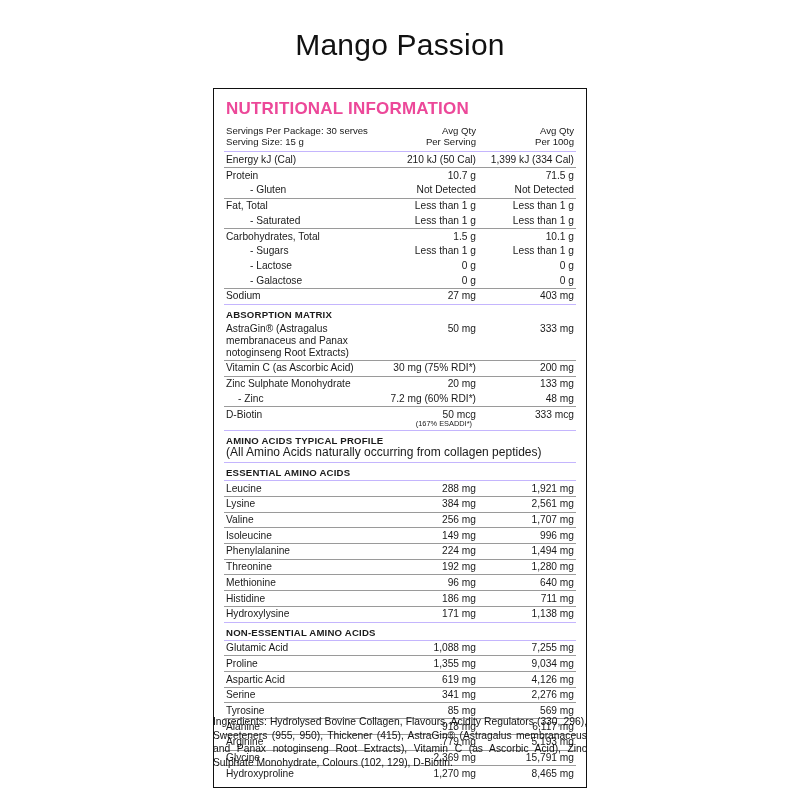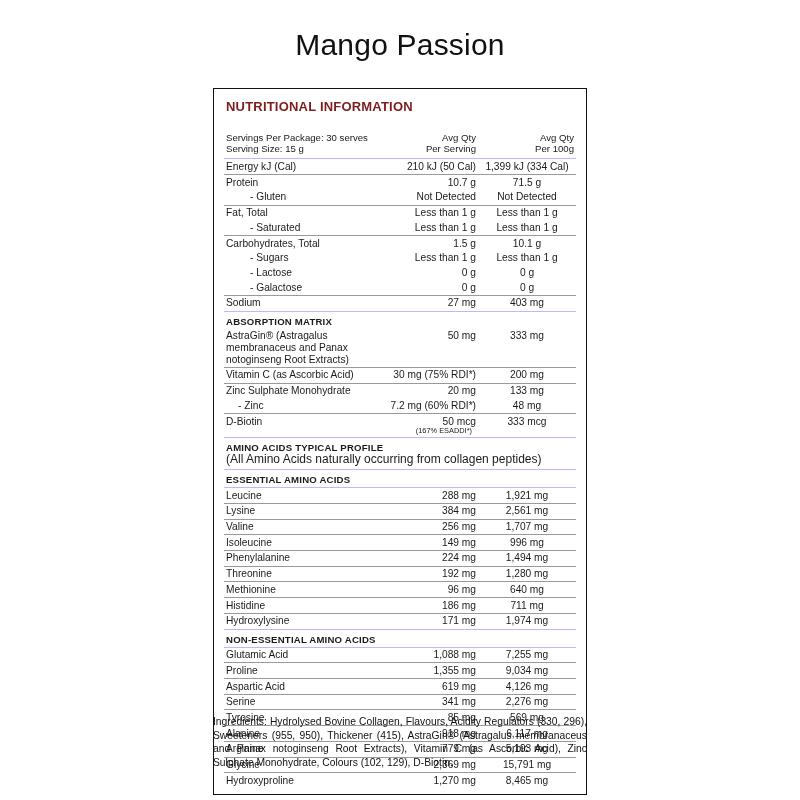--- a/index.html
+++ b/index.html
@@ -27,40 +27,39 @@
   #panel {
     position: absolute;
     left: 213px;
     top: 88px;
     width: 374px;
     border: 1px solid #111;
     background: #fff;
     padding: 8px 10px 6px 10px;
   }
   .nutr-head {
-    font-size: 13px;
+    font-size: 17px;
     font-weight: 700;
     letter-spacing: 0.2px;
     padding: 2px 0 4px 2px;
-    color: #7f1d1d;
+    color: #ec4899;
   }
   table.nt {
     width: 100%;
     border-collapse: collapse;
     font-size: 10.2px;
     line-height: 1.15;
-    margin-top: 12px;
   }
   table.nt td {
     padding: 1.5px 0 1.5px 0;
     vertical-align: top;
   }
   .c-name { text-align: left; padding-left: 2px !important; }
   .c-serv { text-align: right; width: 96px; padding-right: 4px !important; white-space: nowrap; }
-  .c-100  { text-align: center; width: 96px; padding-right: 2px !important; white-space: nowrap; }
+  .c-100  { text-align: right; width: 96px; padding-right: 2px !important; white-space: nowrap; }
   .hdr td { font-size: 9.6px; line-height: 1.25; padding-bottom: 3px !important; }
   .hdr .c-serv, .hdr .c-100 { text-align: right; }
   .rule-top td { border-top: 1px solid #c4b5fd; }
   .thin td { border-top: 1px solid #9a9a9a; }
   .sub { padding-left: 26px !important; }
   .sub2 { padding-left: 14px !important; }
   .sect td {
     font-size: 9.6px;
     font-weight: 700;
     letter-spacing: 0.2px;
@@ -254,21 +253,21 @@
           <td class="c-100">640 mg</td>
         </tr>
         <tr class="thin">
           <td class="c-name">Histidine</td>
           <td class="c-serv">186 mg</td>
           <td class="c-100">711 mg</td>
         </tr>
         <tr class="thin">
           <td class="c-name">Hydroxylysine</td>
           <td class="c-serv">171 mg</td>
-          <td class="c-100">1,974 mg</td>
+          <td class="c-100">1,138 mg</td>
         </tr>
 
         <tr class="sect rule-top">
           <td colspan="3">NON-ESSENTIAL AMINO ACIDS</td>
         </tr>
 
         <tr class="rule-top">
           <td class="c-name">Glutamic Acid</td>
           <td class="c-serv">1,088 mg</td>
           <td class="c-100">7,255 mg</td>

